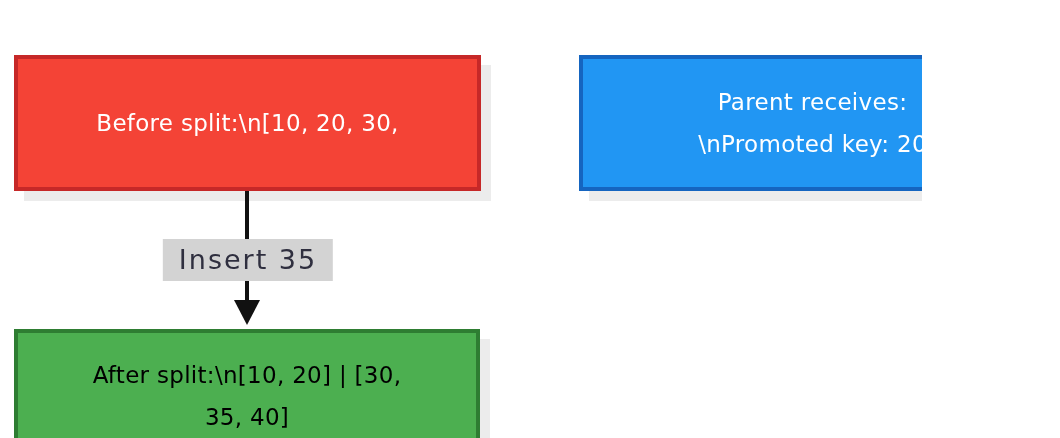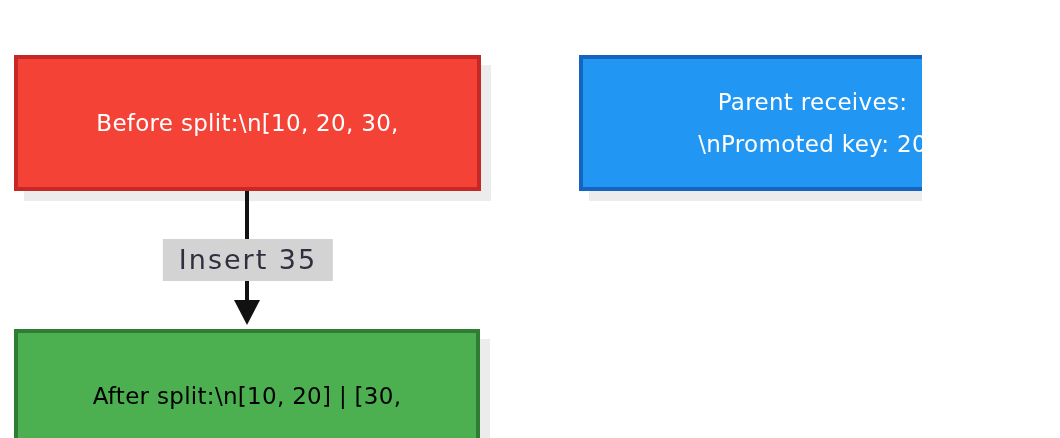--- a/index.html
+++ b/index.html
@@ -96,15 +96,16 @@
   </div>
 
   <div class="edge-line" style="background-color: rgb(17, 17, 17);"></div>
 
   <div class="edge-arrowhead" style="border-top-color: rgb(17, 17, 17);"></div>
 
   <div class="edge-label" style="background-color: rgb(211, 211, 211); color: rgb(47, 47, 63);">Insert 35</div>
 
   <div class="node node-after" style="background-color: rgb(76, 175, 80); border-color: rgb(46, 125, 50); color: #000000;">
     <div class="node-line">After split:\n[10, 20] | [30,</div>
+    <div class="node-line">35, 40]</div>
   </div>
 
 </div>
 
 </body></html>

